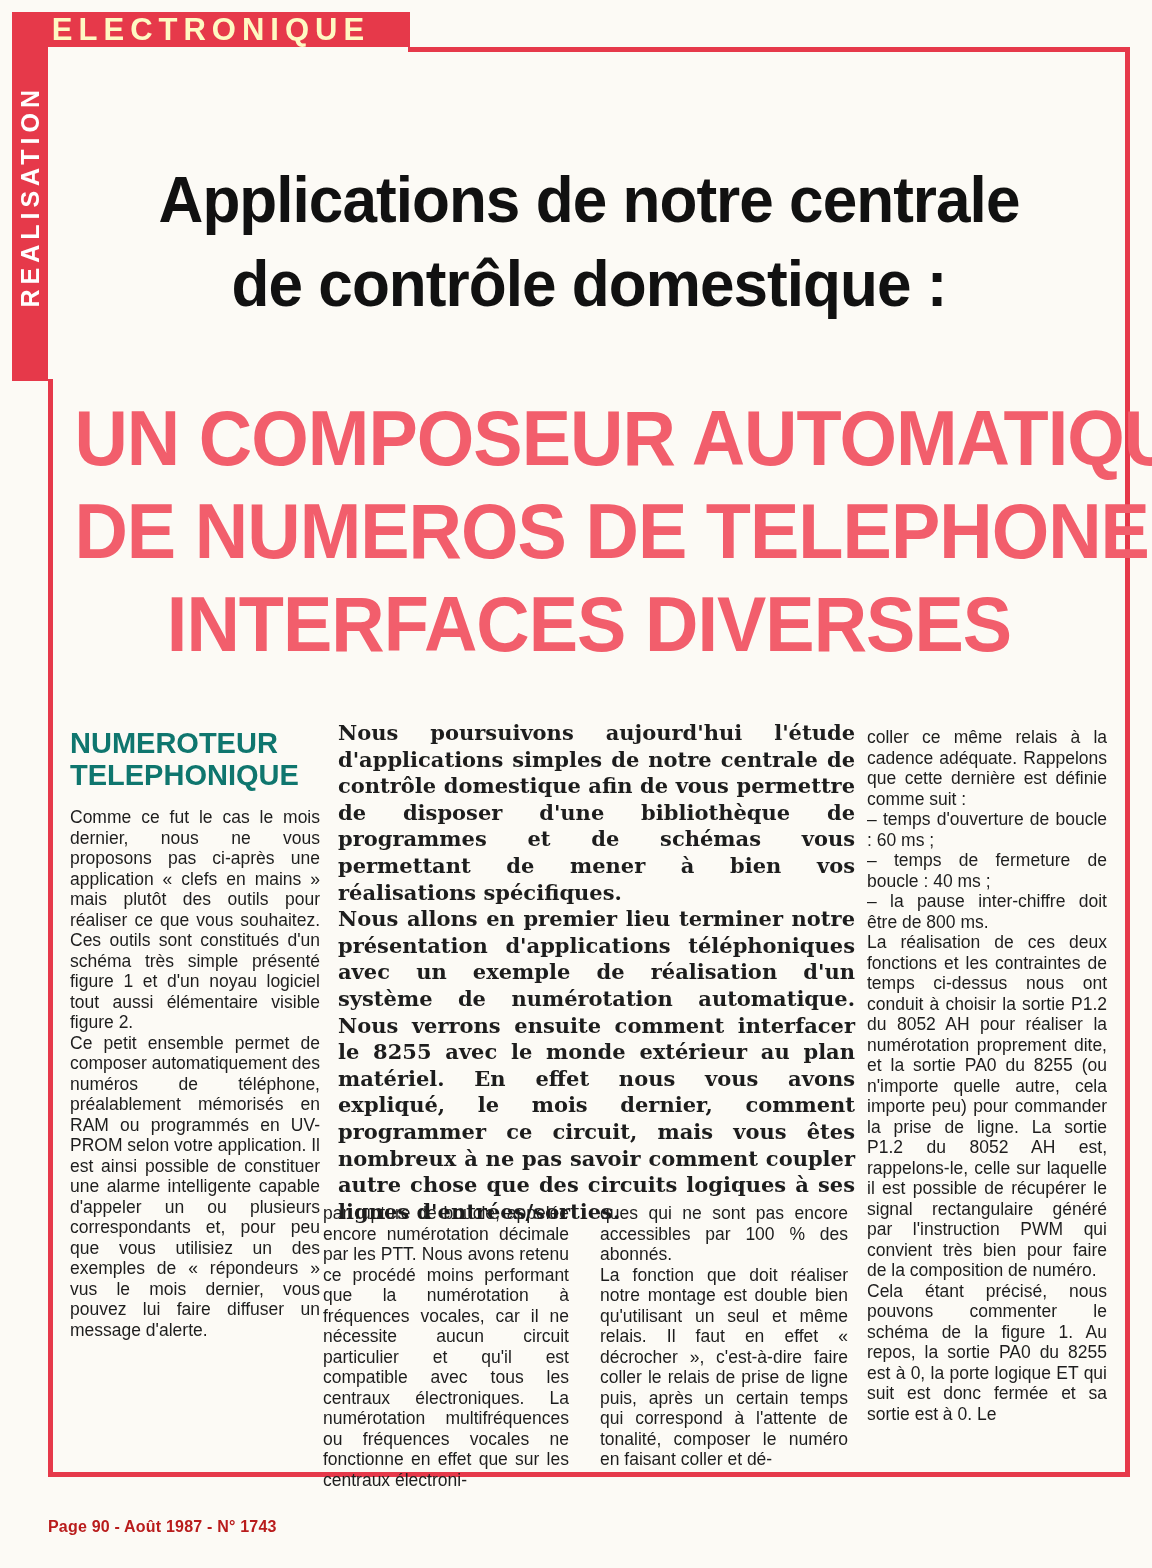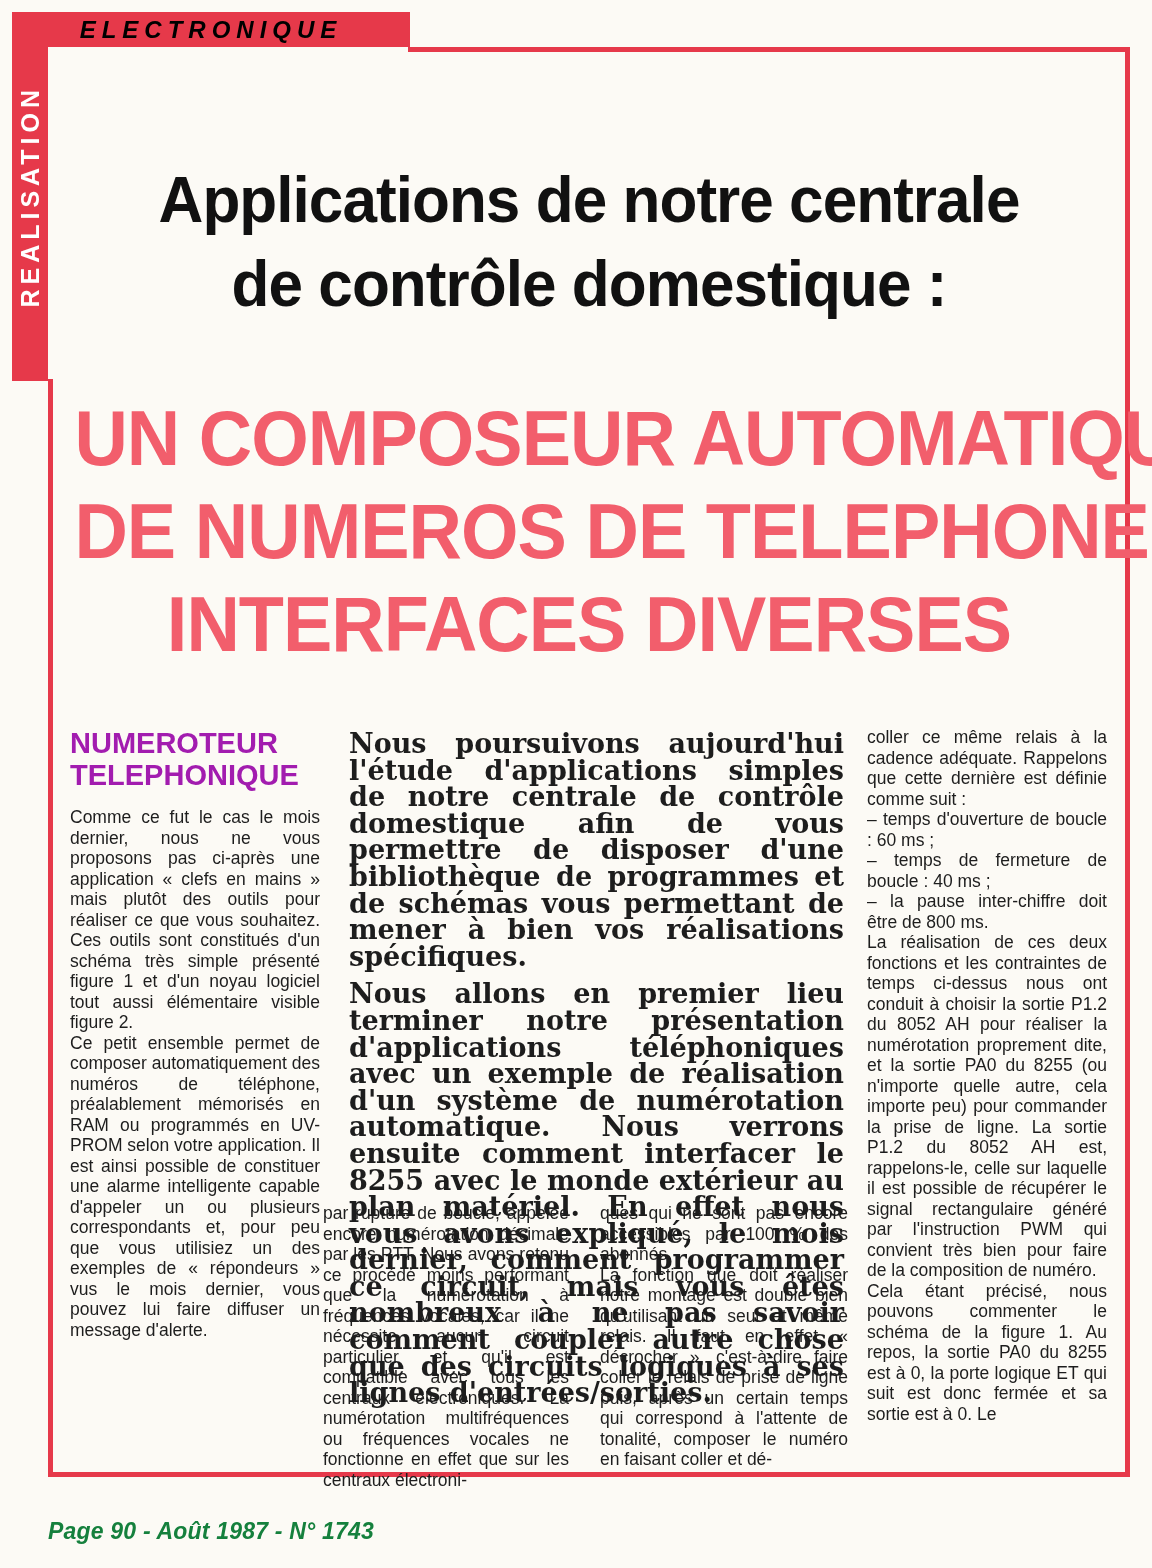--- a/index.html
+++ b/index.html
@@ -12,23 +12,22 @@
     font-family:"Liberation Sans", sans-serif;
     color:#1d1d1d;
   }
   
   .banner{
     position:absolute;left:12px;top:12px;width:398px;height:35px;
     background:#e6394a;
     display:flex;align-items:center;justify-content:center;
   }
   .banner-text{
-    color:#000000;font-weight:700;font-size:24px;letter-spacing:6px;
+    color:#fef9c3;font-weight:700;font-size:31px;letter-spacing:6px;
     font-family:"Liberation Sans", sans-serif;
-    font-style:italic;
   }
   .side-bar{
     position:absolute;left:12px;top:12px;width:36px;height:369px;
     background:#e6394a;
     display:flex;align-items:center;justify-content:center;
   }
   .side-text{
     color:#ffffff;font-weight:700;font-size:25px;letter-spacing:5px;
     writing-mode:vertical-rl;transform:rotate(180deg);
     white-space:nowrap;
@@ -53,33 +52,33 @@
   }
   .headline div{white-space:nowrap;}
   
   .col{position:absolute;text-align:justify;}
   .col p{margin:0;font-size:17.5px;line-height:20.5px;}
   .col1{left:70px;top:727px;width:250px;}
   .col2{left:323px;top:1203px;width:246px;}
   .col3{left:600px;top:1203px;width:248px;}
   .col4{left:867px;top:727px;width:240px;}
   .section-heading{
-    color:#a21caf;font-weight:700;font-size:29px;line-height:32px;
+    color:#0f766e;font-weight:700;font-size:29px;line-height:32px;
     margin:0 0 16px 0;letter-spacing:0px;
   }
   .intro{
     position:absolute;left:338px;top:720px;width:517px;
     text-align:justify;
     font-family:"DejaVu Serif", serif;font-weight:700;
   }
-  .intro p{margin:11px;font-size:27px;line-height:26.6px;}
+  .intro p{margin:0;font-size:21px;line-height:26.6px;}
   
   .footer{
     position:absolute;left:48px;top:1518px;
-    font-weight:700;font-size:23px;color:#15803d;letter-spacing:0.2px;font-style:italic;
+    font-weight:700;font-size:16px;color:#b91c1c;letter-spacing:0.2px;
   }
 </style>
 </head>
 <body>
 
 <div class="page">
 
   <div class="frame-top"></div>
   <div class="frame-right"></div>
   <div class="frame-bottom"></div>

